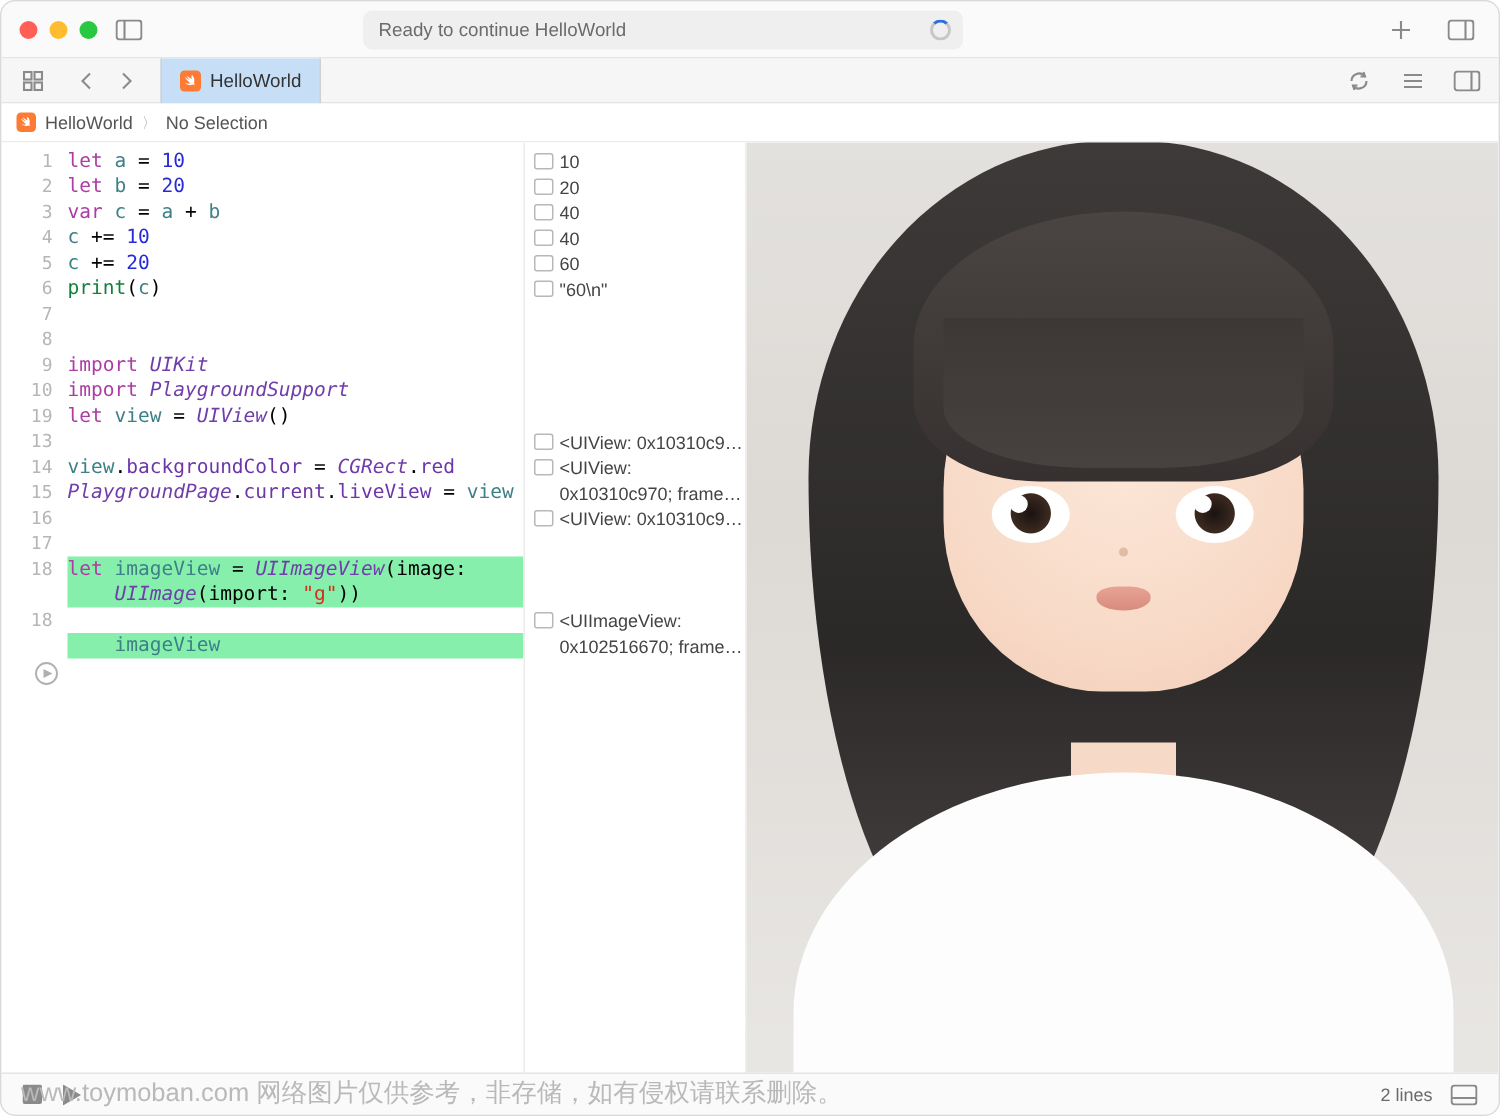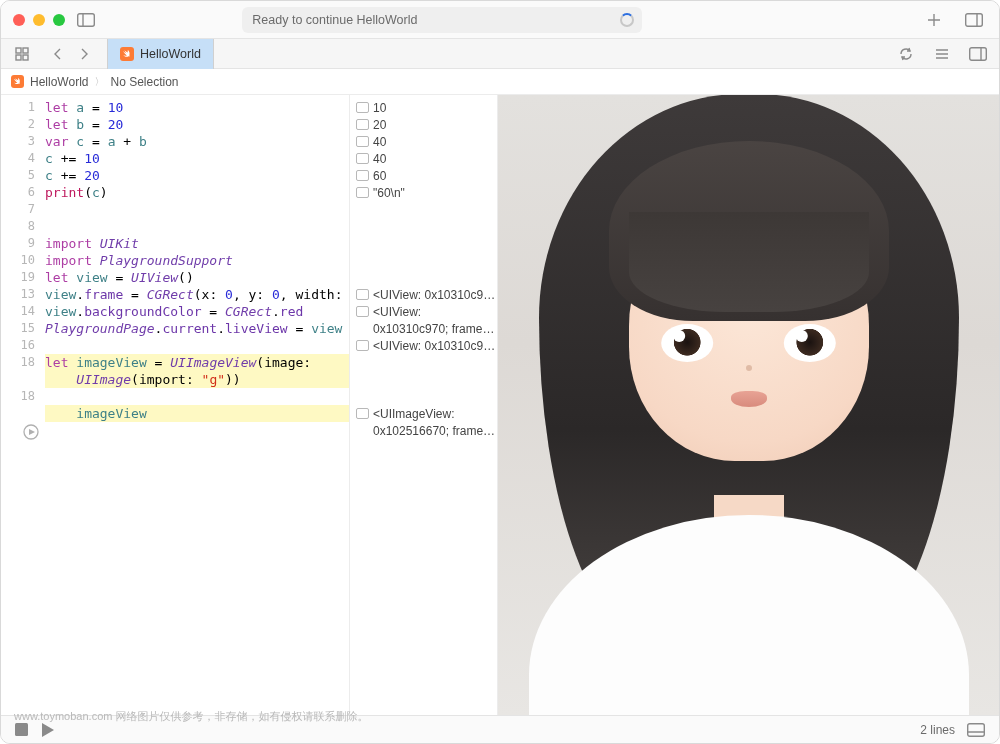--- a/index.html
+++ b/index.html
@@ -124,29 +124,29 @@
 .code-line { display: flex; white-space: pre; }
 .gutter {
   width: 44px;
   text-align: right;
   color: #b6b6b6;
   padding-right: 10px;
   font-size: 12px;
   flex-shrink: 0;
 }
 .code { flex: 1; padding-right: 6px; }
-.code.sel { background: #fef9c3; }
+.code.sel { background: #86efac; }
 
 
 .kw { color: #ad3da4; }
 .id { color: #3e8087; }
 .type { color: #703daa; font-style: italic; }
 .num { color: #272ad8; }
 .str { color: #d12f1b; }
-.fn { color: #be185d; }
+.fn { color: #15803d; }
 .prop { color: #6c36a9; }
 .plain { color: #000; }
 
 .results-col {
   width: 148px;
   border-left: 1px solid #ececec;
   padding-top: 4px;
   font-family: -apple-system, "Helvetica Neue", Arial, sans-serif;
   font-size: 12px;
   color: #444;
@@ -288,23 +288,23 @@
   gap: 14px;
   background: #fafafa;
   font-size: 12px;
   color: #6a6a6a;
 }
 .bottombar .right { margin-left: auto; display: flex; align-items: center; gap: 12px; }
 
 
 .watermark {
   position: absolute;
-  bottom: 20px;
+  bottom: 4px;
   left: 14px;
-  font-size: 11px;
+  font-size: 17px;
   color: #b9b9b9;
   z-index: 100;
 }
 
 svg { display: block; }
 .icon-btn-svg { stroke: #8a8a8a; stroke-width: 1.4; fill: none; }
 </style>
 </head>
 <body>
 
@@ -410,24 +410,25 @@
       <div class="code-line"><div class="gutter">2</div><div class="code"><span class="kw">let</span><span class="plain"> </span><span class="id">b</span><span class="plain"> = </span><span class="num">20</span></div></div>
       <div class="code-line"><div class="gutter">3</div><div class="code"><span class="kw">var</span><span class="plain"> </span><span class="id">c</span><span class="plain"> = </span><span class="id">a</span><span class="plain"> + </span><span class="id">b</span></div></div>
       <div class="code-line"><div class="gutter">4</div><div class="code"><span class="id">c</span><span class="plain"> += </span><span class="num">10</span></div></div>
       <div class="code-line"><div class="gutter">5</div><div class="code"><span class="id">c</span><span class="plain"> += </span><span class="num">20</span></div></div>
       <div class="code-line"><div class="gutter">6</div><div class="code"><span class="fn">print</span><span class="plain">(</span><span class="id">c</span><span class="plain">)</span></div></div>
       <div class="code-line"><div class="gutter">7</div><div class="code">&nbsp;</div></div>
       <div class="code-line"><div class="gutter">8</div><div class="code">&nbsp;</div></div>
       <div class="code-line"><div class="gutter">9</div><div class="code"><span class="kw">import</span><span class="plain"> </span><span class="type">UIKit</span></div></div>
       <div class="code-line"><div class="gutter">10</div><div class="code"><span class="kw">import</span><span class="plain"> </span><span class="type">PlaygroundSupport</span></div></div>
       <div class="code-line"><div class="gutter">19</div><div class="code"><span class="kw">let</span><span class="plain"> </span><span class="id">view</span><span class="plain"> = </span><span class="type">UIView</span><span class="plain">()</span></div></div>
-      <div class="code-line"><div class="gutter">13</div><div class="code"><span class="id">view</span><span class="plain">.</span><span class="prop">frame</span><span class="plain"> = </span><span class="type">CGRect</span><span class="plain">(x: </span><span class="num">0</span><span class="plain">, y: </span><span class="num">0</span><span class="plain">, width:</span></div></div>
+      <div class="code-line"><div class="gutter">13</div></div>
       <div class="code-line"><div class="gutter">14</div><div class="code"><span class="id">view</span><span class="plain">.</span><span class="prop">backgroundColor</span><span class="plain"> = </span><span class="type">CGRect</span><span class="plain">.</span><span class="prop">red</span></div></div>
       <div class="code-line"><div class="gutter">15</div><div class="code"><span class="type">PlaygroundPage</span><span class="plain">.</span><span class="prop">current</span><span class="plain">.</span><span class="prop">liveView</span><span class="plain"> = </span><span class="id">view</span></div></div>
       <div class="code-line"><div class="gutter">16</div><div class="code">&nbsp;</div></div>
+      <div class="code-line"><div class="gutter">17</div><div class="code">&nbsp;</div></div>
       <div class="code-line"><div class="gutter">18</div><div class="code sel"><span class="kw">let</span><span class="plain"> </span><span class="id">imageView</span><span class="plain"> = </span><span class="type">UIImageView</span><span class="plain">(image:</span></div></div>
       <div class="code-line"><div class="gutter"></div><div class="code sel"><span class="plain">    </span><span class="type">UIImage</span><span class="plain">(import: </span><span class="str">"g"</span><span class="plain">))</span></div></div>
       <div class="code-line"><div class="gutter">18</div></div>
       <div class="code-line"><div class="gutter"></div><div class="code sel"><span class="plain">    </span><span class="id">imageView</span></div></div>
       <div class="code-line"><div class="gutter" style="position:relative"><svg width="16" height="16" style="position:absolute;right:6px;top:2px">
             <circle cx="8" cy="8" r="7" fill="none" stroke="#b0b0b0" stroke-width="1.3"></circle>
             <polygon points="6,5 12,8 6,11" fill="#b0b0b0"></polygon>
           </svg></div><div class="code"></div></div>
     </div>
   <div class="results-col" id="results">

